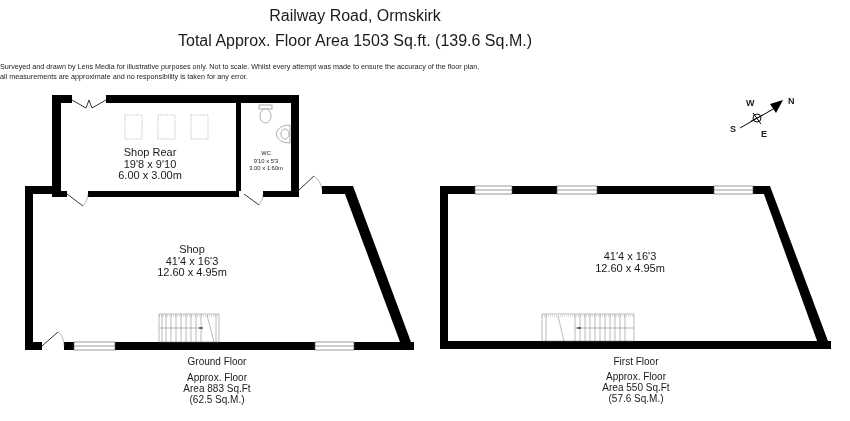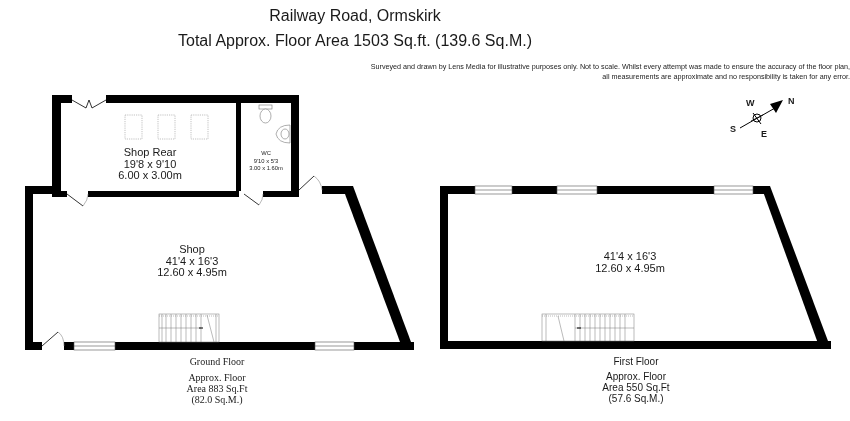--- a/index.html
+++ b/index.html
@@ -1,20 +1,20 @@
 <!DOCTYPE html>
 <html><head>
   <meta charset="utf-8">
   <style>
     html, body { margin: 0; padding: 0; background: #ffffff; }
     body { width: 850px; height: 421px; position: relative; overflow: hidden; font-family: "Liberation Sans", sans-serif; color: #222; }
     .title { position: absolute; left: 0; width: 710px; text-align: center; color: #1a1a1a; }
     .t1 { top: 7px; font-size: 16px; }
     .t2 { top: 32px; font-size: 16px; }
-    .disc { position: absolute; left: 0; width: 850px; text-align: right; font-size: 7.2px; line-height: 9.5px; top: 62px; color: #222; }
+    .disc { position: absolute; left: 0; width: 850px; text-align: left; font-size: 7.2px; line-height: 9.5px; top: 62px; color: #222; }
     .lbl { position: absolute; text-align: center; color: #1a1a1a; }
     .room { font-size: 11px; line-height: 11.5px; }
     .wc { font-size: 5.8px; line-height: 7.5px; }
     .floorname { font-size: 10px; }
     .floorarea { font-size: 10px; line-height: 11px; }
     svg { position: absolute; left: 0; top: 0; }
   </style>
 </head>
 <body>
 
@@ -193,26 +193,26 @@
   <div>Shop</div>
   <div>41'4 x 16'3</div>
   <div>12.60 x 4.95m</div>
 </div>
 
 <div class="lbl room" style="left:560px;top:251px;width:140px;">
   <div>41'4 x 16'3</div>
   <div>12.60 x 4.95m</div>
 </div>
 
-<div class="lbl" style="left:157px;top:356px;width:120px;font-family:Liberation Serif, serif;">
+<div class="lbl" style="left:157px;top:356px;width:120px;">
   <div class="floorname">Ground Floor</div>
   <div class="floorarea" style="margin-top:5px;">
     <div>Approx. Floor</div>
     <div>Area 883 Sq.Ft</div>
-    <div>(82.0 Sq.M.)</div>
+    <div>(62.5 Sq.M.)</div>
   </div>
 </div>
 <div class="lbl" style="left:576px;top:356px;width:120px;">
   <div class="floorname">First Floor</div>
   <div class="floorarea" style="margin-top:4px;">
     <div>Approx. Floor</div>
     <div>Area 550 Sq.Ft</div>
     <div>(57.6 Sq.M.)</div>
   </div>
 </div>

